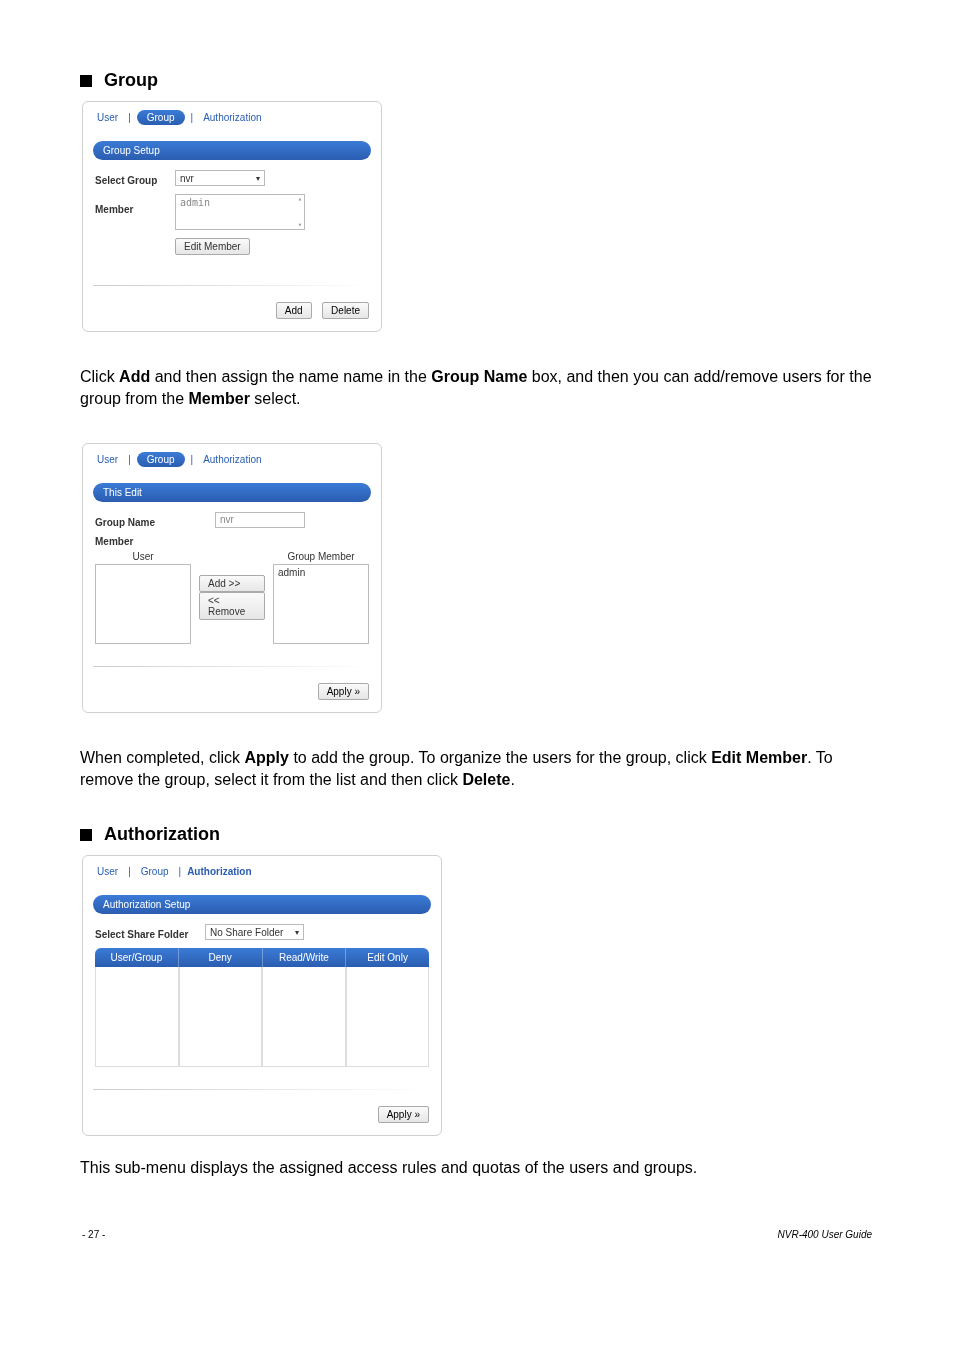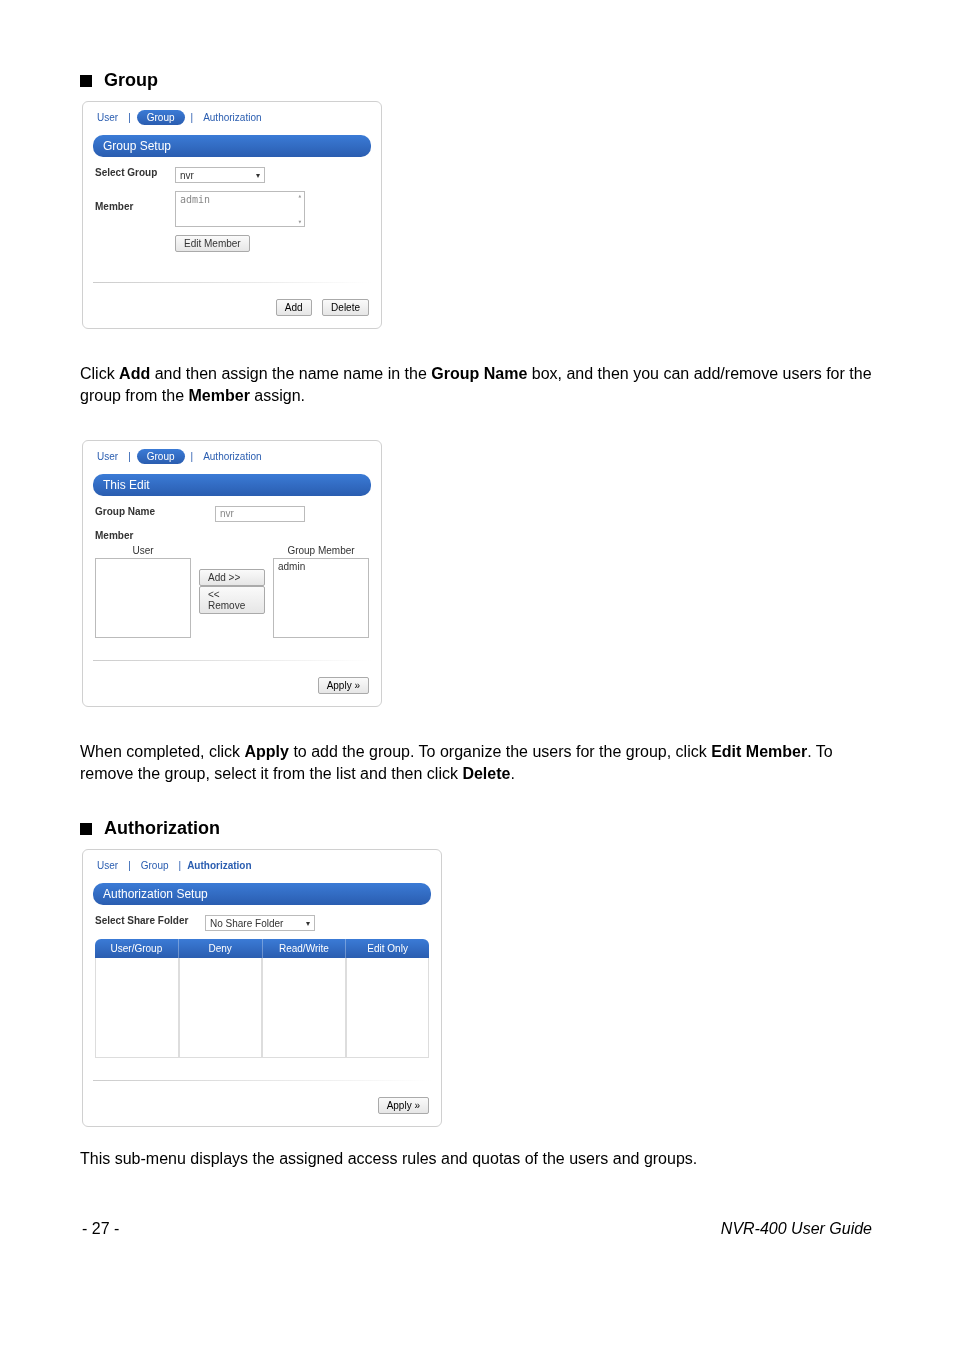--- a/index.html
+++ b/index.html
@@ -55,33 +55,33 @@
     color: #fff;
     border-radius: 10px;
     padding: 2px 10px;
   }
   .tab-active-auth {
     color: #2a5db0;
     font-weight: bold;
   }
   .sep { color: #2a5db0; }
   .subhead {
-    margin: 10px 10px 0 10px;
+    margin: 16px 10px 0 10px;
     background: linear-gradient(#3b7bd6,#2a5db0);
     color: #fff;
-    font-size: 12px;
+    font-size: 10px;
     padding: 4px 10px;
     border-radius: 10px;
   }
   .panel-body {
     padding: 10px 12px 16px 12px;
     font-size: 10px;
     color: #333;
   }
-  .row { display: flex; align-items: flex-start; margin-bottom: 8px; }
+  .row { display: flex; align-items: flex-end; margin-bottom: 8px; }
   .label { width: 80px; font-size: 10px; font-weight: bold; color: #333; }
   .select {
     border: 1px solid #bbb;
     font-size: 10px;
     padding: 1px 4px;
     background: #fff;
     width: 90px;
     height: 16px;
     display: inline-flex;
     align-items: center;
@@ -188,21 +188,21 @@
   .body-text {
     font-size: 16px;
     line-height: 1.35;
     color: #000;
     margin: 34px 0 34px 0;
   }
   .body-text b { font-weight: bold; }
   .footer {
     display: flex;
     justify-content: space-between;
-    font-size: 16px;
+    font-size: 10px;
     color: #000;
     margin-top: 50px;
     padding: 0 2px;
   }
   .footer .right { font-style: italic; }
 </style>
 </head>
 <body>
 
 <div class="page">
@@ -245,21 +245,21 @@
       </div>
     </div>
     <div class="hr-fade"></div>
     <div class="btnrow-right">
       <span class="btn">Add</span>
       <span class="btn">Delete</span>
     </div>
   </div>
 
   <div class="body-text">
-    <span>Click </span><b>Add</b><span> and then assign the name name in the </span><b>Group Name</b><span> box, and then you can add/remove users for the group from the </span><b>Member</b><span> assign.</span>
+    <span>Click </span><b>Add</b><span> and then assign the name name in the </span><b>Group Name</b><span> box, and then you can add/remove users for the group from the </span><b>Member</b><span> select.</span>
   </div>
 
   <div class="panel w300">
     <div class="tabrow">
       <span class="tab">User</span>
       <span class="sep">|</span>
       <span class="tab active">Group</span>
       <span class="sep">|</span>
       <span class="tab">Authorization</span>
     </div>
@@ -308,21 +308,21 @@
       <span class="tab">User</span>
       <span class="sep">|</span>
       <span class="tab">Group</span>
       <span class="sep">|</span>
       <span class="tab-active-auth">Authorization</span>
     </div>
     <div class="subhead">Authorization Setup</div>
     <div class="panel-body">
       <div class="row">
         <div class="label" style="width:110px;">Select Share Folder</div>
-        <div class="select" style="width:110px;">
+        <div class="select" style="width:99px;">
           <span>No Share Folder</span>
           <span class="arrow">▾</span>
         </div>
       </div>
       <div class="auth-table-head">
         <div class="auth-col">User/Group</div>
         <div class="auth-col">Deny</div>
         <div class="auth-col">Read/Write</div>
         <div class="auth-col">Edit Only</div>
       </div>

